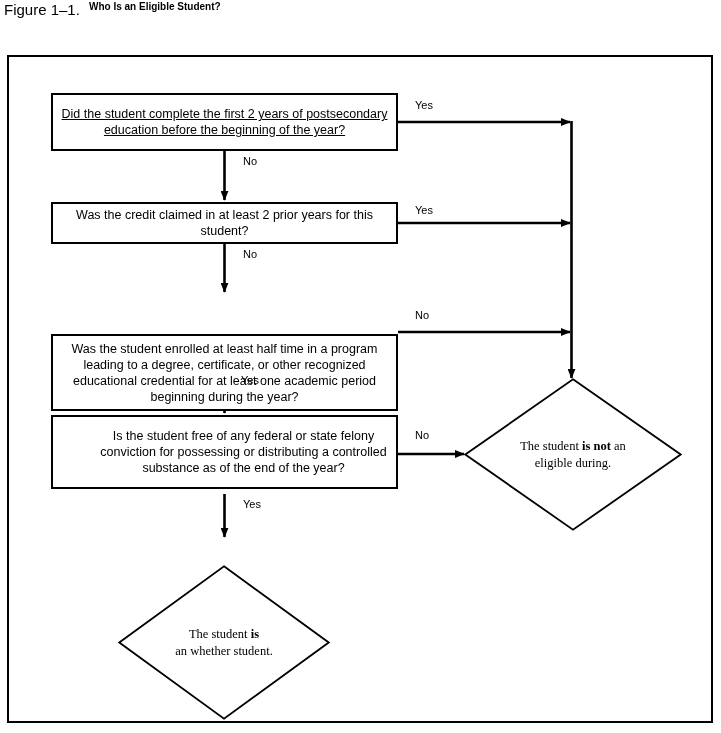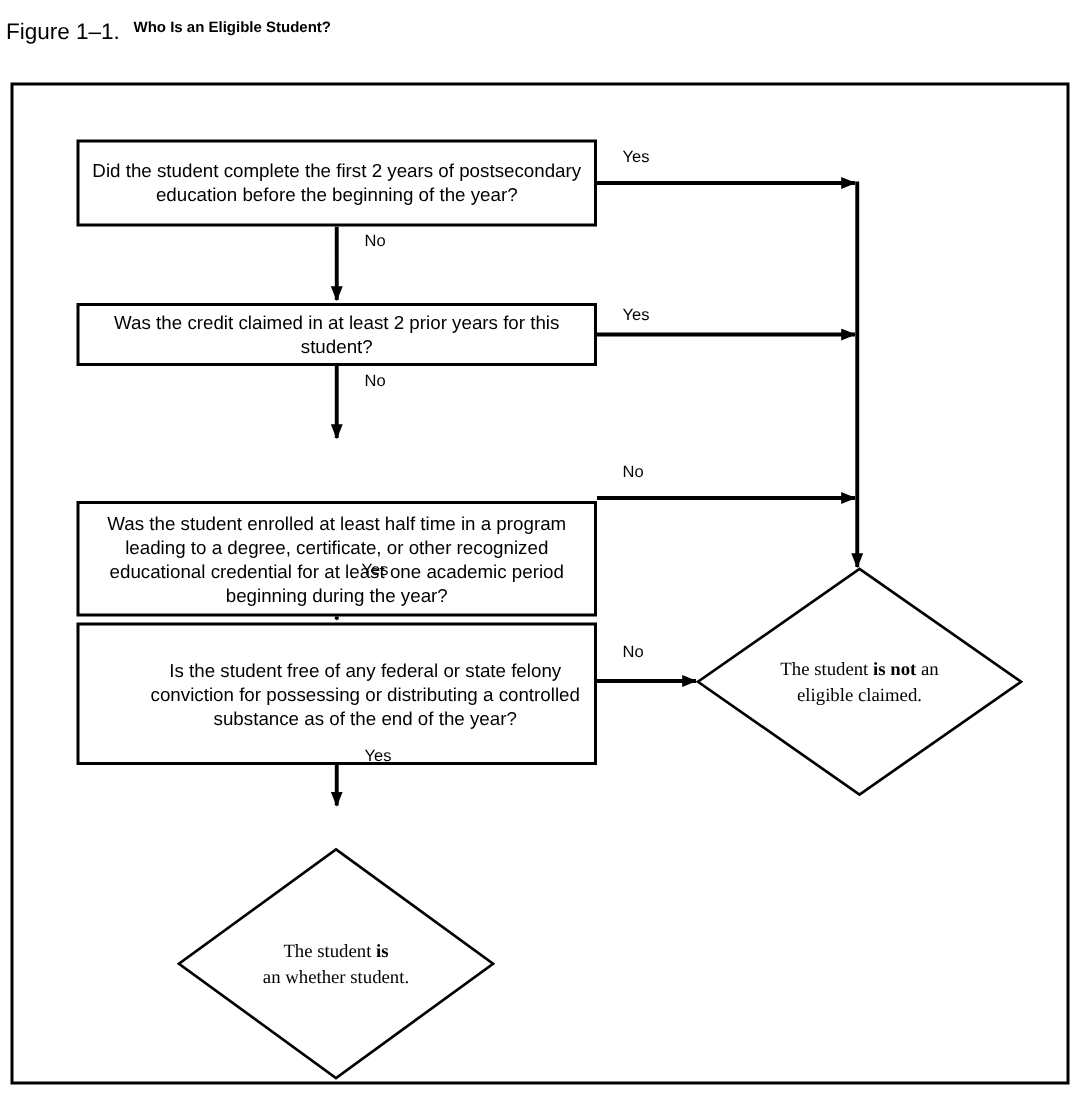--- a/index.html
+++ b/index.html
@@ -14,21 +14,21 @@
     font-family: "Liberation Sans", sans-serif;
     color: #000000;
     position: relative;
     overflow: hidden;
   }
 
   
   #caption-block {
     position: absolute;
     left: 0px;
-    top: 12px;
+    top: 0px;
     width: 602px;
     height: 52px;
   }
   #figure-number {
     position: absolute;
     left: 4px;
     top: 1px;
     font-size: 15px;
     font-weight: normal;
     white-space: nowrap;
@@ -71,24 +71,24 @@
     background: #ffffff;
     display: flex;
     align-items: center;
     justify-content: center;
     text-align: center;
     font-size: 12.5px;
     line-height: 16px;
     padding: 2px 6px;
   }
 
-  #box-1 { left: 42px;  top: 36px;  width: 347px; height: 58px; }
+  #box-1 { left: 42px;  top: 36px;  width: 347px; height: 58px; text-decoration: underline; }
   #box-2 { left: 42px;  top: 145px; width: 347px; height: 42px; justify-content: center; }
   #box-3 { left: 42px;  top: 237px; width: 347px; height: 77px; margin-top: 40px; }
-  #box-4 { left: 42px;  top: 358px; width: 347px; height: 95px; padding-left: 44px; }
+  #box-4 { left: 42px;  top: 358px; width: 347px; height: 74px; padding-left: 44px; }
 
   
   .diamond-wrap {
     position: absolute;
   }
   .diamond-wrap svg {
     display: block;
   }
   .diamond-text {
     position: absolute;
@@ -188,21 +188,21 @@
     <span>Is the student free of any federal or state felony conviction for possessing or distributing a controlled substance as of the end of the year?</span>
   </div>
 
   <div class="diamond-wrap" id="diamond-not">
     <svg width="218" height="153" viewBox="0 0 218 153" xmlns="http://www.w3.org/2000/svg">
       <polygon points="109,1.3 216.7,76.5 109,151.7 1.3,76.5" fill="#ffffff" stroke="#000000" stroke-width="1.8"></polygon>
     </svg>
     <div class="diamond-text">
       <div>
         <span>The student </span><b>is not</b><span> an</span><br>
-        <span>eligible claimed.</span>
+        <span>eligible during.</span>
       </div>
     </div>
   </div>
 
   <div class="diamond-wrap" id="diamond-is">
     <svg width="212" height="155" viewBox="0 0 212 155" xmlns="http://www.w3.org/2000/svg">
       <polygon points="106,1.3 210.7,77.5 106,153.7 1.3,77.5" fill="#ffffff" stroke="#000000" stroke-width="1.8"></polygon>
     </svg>
     <div class="diamond-text">
       <div>

